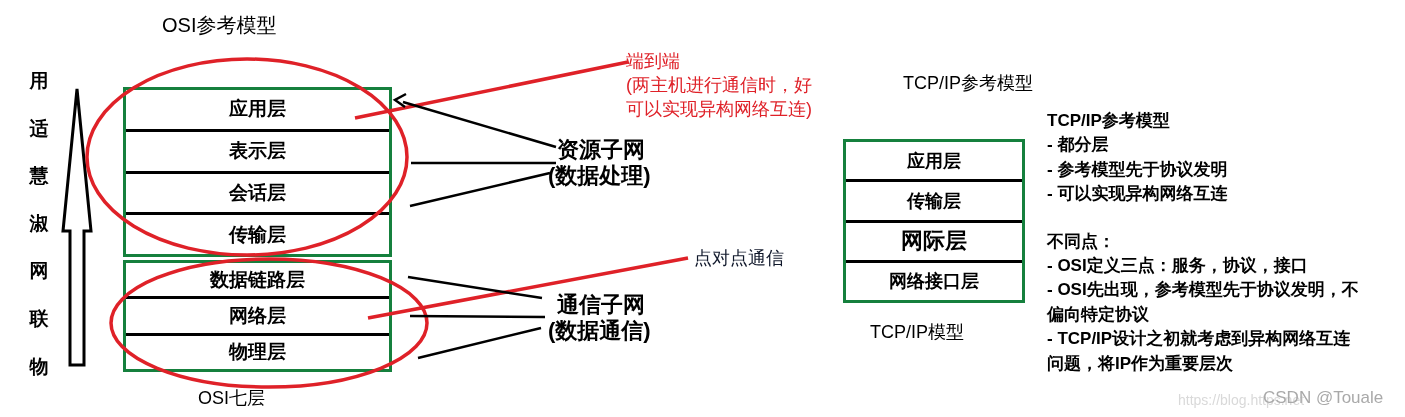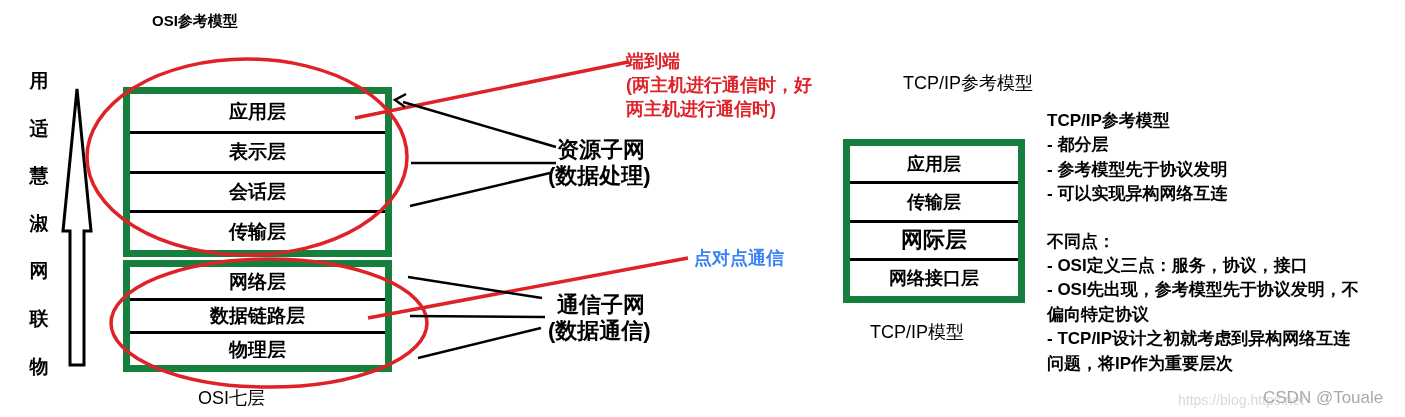--- a/index.html
+++ b/index.html
@@ -1,28 +1,28 @@
 <!DOCTYPE html>
 <html><head>
 <meta charset="utf-8">
 <style>
   html,body{margin:0;padding:0;background:#ffffff;}
   #canvas{
     position:relative;width:1405px;height:417px;background:#ffffff;overflow:hidden;
     font-family:"Liberation Sans",sans-serif;color:#000;
   }
   .abs{position:absolute;}
-  .title{font-size:15px;font-weight:bold;white-space:nowrap;}
+  .title{font-size:20px;font-weight:normal;white-space:nowrap;margin-left:10px;}
   .caption{font-size:18px;font-weight:normal;white-space:nowrap;}
   .mchar{position:absolute;left:26px;width:26px;text-align:center;font-size:19px;font-weight:bold;}
-  .layerbox{position:absolute;border:7px solid #15803d;box-sizing:border-box;background:transparent;display:flex;flex-direction:column;}
+  .layerbox{position:absolute;border:3px solid #15803d;box-sizing:border-box;background:transparent;display:flex;flex-direction:column;}
   .lrow{flex:1;display:flex;align-items:center;justify-content:center;font-size:19px;font-weight:bold;border-bottom:3px solid #000;white-space:nowrap;}
   .lrow:last-child{border-bottom:none;}
   .note-line{font-size:17px;font-weight:bold;line-height:24.4px;white-space:nowrap;}
-  .red-note{font-size:18px;font-weight:bold;line-height:24px;white-space:nowrap;}
+  .red-note{font-size:18px;font-weight:normal;line-height:24px;white-space:nowrap;}
   .black-label{font-size:22px;font-weight:bold;line-height:26px;white-space:nowrap;}
   #shape-layer{position:absolute;left:0;top:0;pointer-events:none;}
   .wm-url{font-size:14px;color:#d9d9d9;white-space:nowrap;}
   .wm-handle{font-size:17px;color:#a9a9a9;white-space:nowrap;}
 </style>
 </head>
 <body>
 
 <div id="canvas">
 
@@ -37,34 +37,34 @@
   <div class="mchar" style="top:354px;">物</div>
 
   <div class="layerbox" style="left:123px;top:87px;width:269px;height:170px;">
     <div class="lrow">应用层</div>
     <div class="lrow">表示层</div>
     <div class="lrow">会话层</div>
     <div class="lrow">传输层</div>
   </div>
 
   <div class="layerbox" style="left:123px;top:260px;width:269px;height:112px;">
+    <div class="lrow">数据链路层</div>
     <div class="lrow">网络层</div>
-    <div class="lrow">数据链路层</div>
     <div class="lrow">物理层</div>
   </div>
 
   <div class="abs caption" style="left:198px;top:386px;">OSI七层</div>
 
   <div class="abs red-note" style="left:626px;top:49px;color:#df2128;">
     <div>端到端</div>
     <div>(两主机进行通信时，好</div>
-    <div>两主机进行通信时)</div>
+    <div>可以实现异构网络互连)</div>
   </div>
 
-  <div class="abs red-note" style="left:694px;top:246px;color:#3b82f6;">点对点通信</div>
+  <div class="abs red-note" style="left:694px;top:246px;color:#0f172a;">点对点通信</div>
 
   <div class="abs black-label" style="left:557px;top:137px;">
     <div>资源子网</div>
     <div style="margin-left:-9px;">(数据处理)</div>
   </div>
 
   <div class="abs black-label" style="left:557px;top:292px;">
     <div>通信子网</div>
     <div style="margin-left:-9px;">(数据通信)</div>
   </div>

